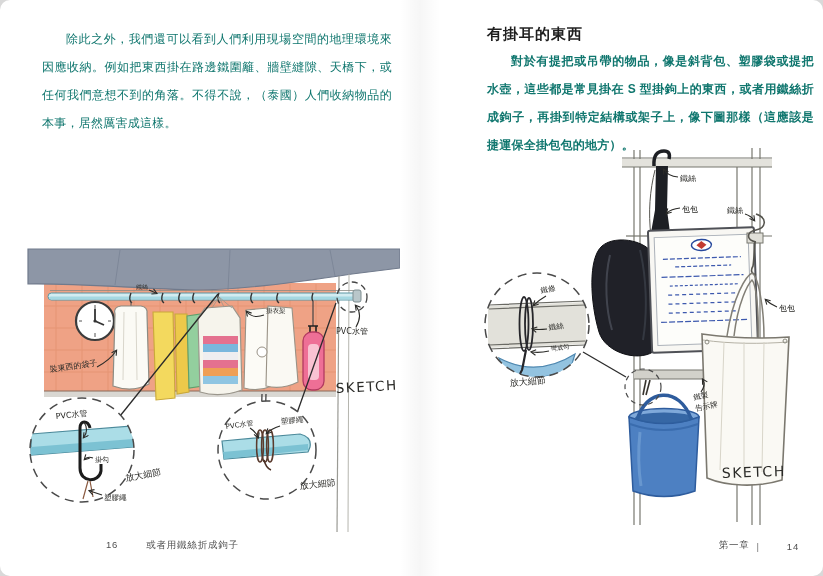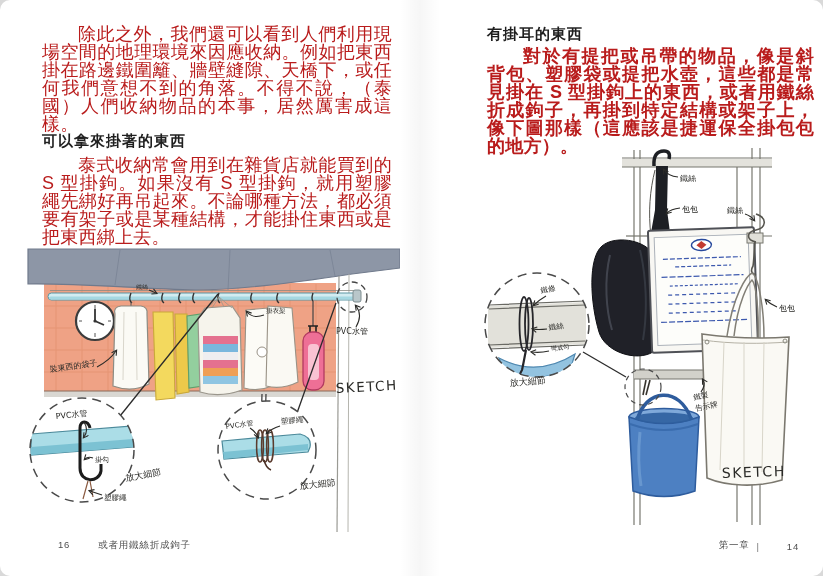--- a/index.html
+++ b/index.html
@@ -1,46 +1,44 @@
 <!DOCTYPE html>
 <html><head>
 <meta charset="utf-8">
 <style>
   html,body{margin:0;padding:0;}
   body{background:#d9d9d9;font-family:"Liberation Sans",sans-serif;}
   .spread{position:relative;width:823px;height:576px;background:#ffffff;border-radius:10px;overflow:hidden;margin:0 auto;}
   .gutter{position:absolute;left:400px;top:0;width:40px;height:576px;
           background:linear-gradient(90deg,rgba(0,0,0,0),rgba(0,0,0,0.035),rgba(0,0,0,0));}
-  .para{position:absolute;font-size:18px;line-height:18px;color:#b91c1c;text-align:justify;
+  .para{position:absolute;font-size:12px;line-height:28px;color:#0f766e;text-align:justify;
         letter-spacing:0.25px;text-indent:2em;}
   .heading{position:absolute;font-size:15px;font-weight:bold;color:#1f1f1f;letter-spacing:1px;}
   .footer{position:absolute;top:539px;font-size:9.5px;color:#4f4f4f;letter-spacing:0.8px;
           display:flex;align-items:baseline;}
   .footer-left{left:58px;}
-  .footer-left .pgnum{margin-right:28px;}
+  .footer-left .pgnum{margin-right:28px;margin-left:48px;}
   .footer-right{right:24px;align-items:flex-end;}
   .footer-right .sep{margin:0 7px;color:#777;}
   .footer-right .pgnum{margin-left:20px;}
   .illo{position:absolute;}
   .hand{font-family:"DejaVu Sans",sans-serif;fill:#2b2b28;}
   .leader{fill:none;stroke:#2b2b28;stroke-width:1.1;}
   .ptr{stroke:#2b2b2b;stroke-width:1.3;}
   svg text{user-select:none;}
 </style>
 </head>
 <body>
 
 <div class="spread">
   <div class="gutter"></div>
 
   <div class="para" style="left:42px;top:25px;width:350px;">除此之外，我們還可以看到人們利用現場空間的地理環境來因應收納。例如把東西掛在路邊鐵圍籬、牆壁縫隙、天橋下，或任何我們意想不到的角落。不得不說，（泰國）人們收納物品的本事，居然厲害成這樣。</div>
 
-  <div class="heading" style="left:42px;top:132px;">可以拿來掛著的東西</div>
-
-  <div class="para" style="left:42px;top:156px;width:350px;">泰式收納常會用到在雜貨店就能買到的 S 型掛鉤。如果沒有 S 型掛鉤，就用塑膠繩先綁好再吊起來。不論哪種方法，都必須要有架子或是某種結構，才能掛住東西或是把東西綁上去。</div>
+
 
   <svg class="illo" style="left:25px;top:248px;" width="375" height="287" viewBox="25 248 375 287">
     <defs>
       <marker id="ahL" markerWidth="7" markerHeight="7" refX="4.5" refY="3" orient="auto">
         <path d="M1,0.5 L5.5,3 L1,5.5" fill="none" stroke="#2b2b28" stroke-width="1"></path>
       </marker>
       <clipPath id="clipC1">
           <circle cx="82" cy="450" r="52"></circle>
         </clipPath>
       <clipPath id="clipC2">

